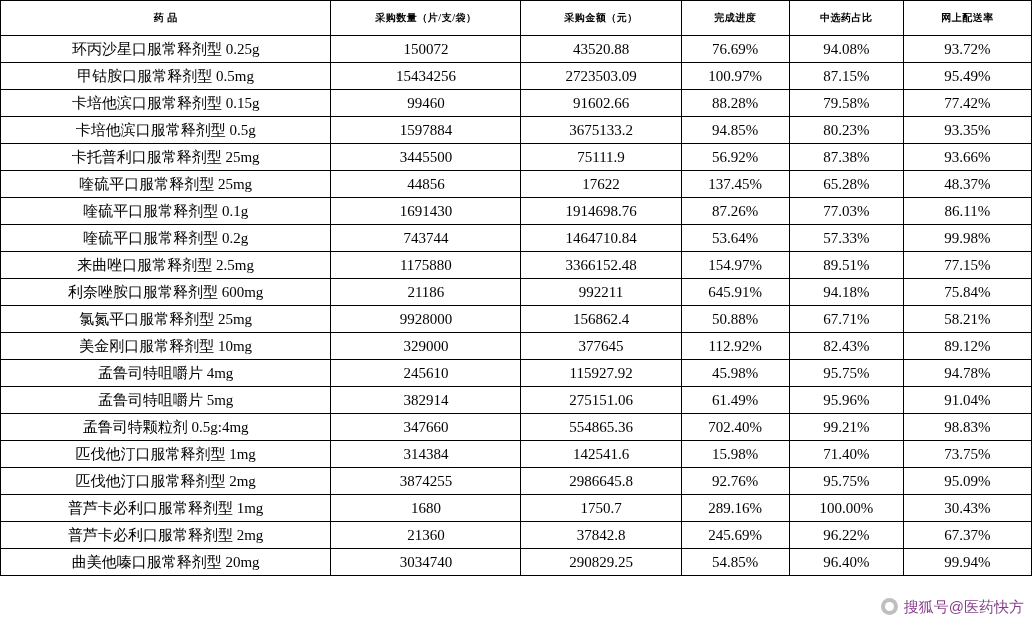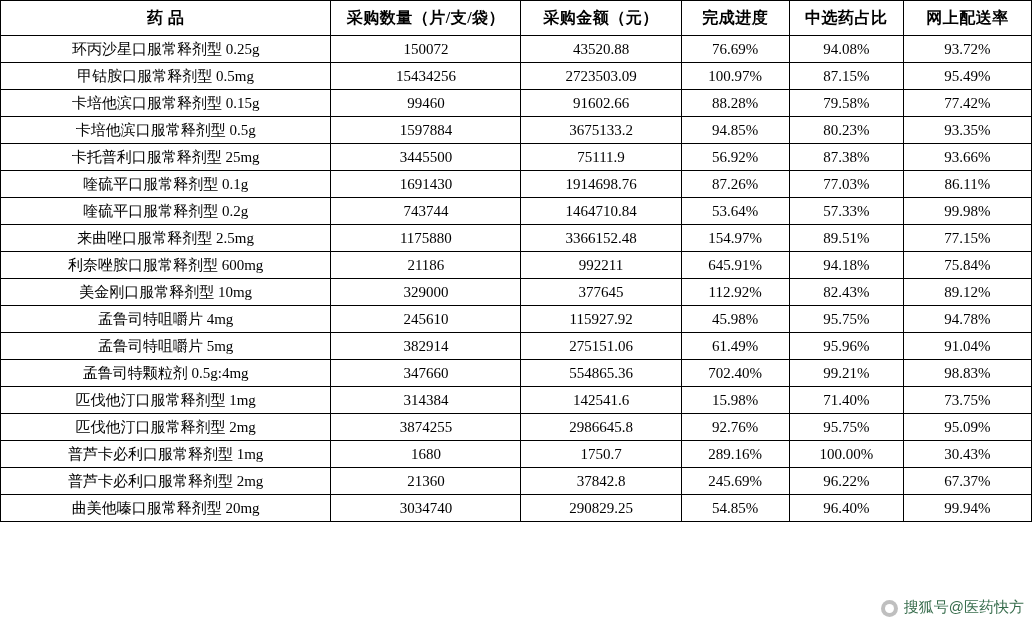--- a/index.html
+++ b/index.html
@@ -29,21 +29,21 @@
   table.drug-table td {
     border: 1px solid #000000;
     text-align: center;
     vertical-align: middle;
     font-size: 15px;
     line-height: 1.25;
     padding: 2px 2px;
   }
   table.drug-table th {
     font-weight: bold;
-    font-size: 16px;
+    font-size: 10px;
     height: 30px;
     letter-spacing: 0.5px;
   }
   table.drug-table td.name {
     font-size: 15px;
     padding: 3px 4px;
   }
   table.drug-table tbody tr {
     height: 27px;
   }
@@ -54,23 +54,23 @@
   col.c-share { width: 114px; }
   col.c-deliv { width: 128px; }
   .header-title-spaced {
     letter-spacing: 8px;
   }
   .watermark {
     position: absolute;
     right: 8px;
     bottom: 6px;
     display: flex;
-    align-items: flex-end;
+    align-items: flex-start;
     gap: 6px;
-    color: #14532d;
+    color: #701a75;
     font-size: 15px;
     font-family: "Liberation Sans", sans-serif;
     opacity: 0.85;
     pointer-events: none;
   }
   .watermark .wm-logo {
     display: inline-block;
     width: 17px;
     height: 17px;
     border-radius: 50%;
@@ -149,20 +149,28 @@
       </tr>
       <tr>
         <td class="name">卡托普利口服常释剂型 25mg</td>
         <td>3445500</td>
         <td>75111.9</td>
         <td>56.92%</td>
         <td>87.38%</td>
         <td>93.66%</td>
       </tr>
       <tr>
+        <td class="name">喹硫平口服常释剂型 25mg</td>
+        <td>44856</td>
+        <td>17622</td>
+        <td>137.45%</td>
+        <td>65.28%</td>
+        <td>48.37%</td>
+      </tr>
+      <tr>
         <td class="name">喹硫平口服常释剂型 0.1g</td>
         <td>1691430</td>
         <td>1914698.76</td>
         <td>87.26%</td>
         <td>77.03%</td>
         <td>86.11%</td>
       </tr>
       <tr>
         <td class="name">喹硫平口服常释剂型 0.2g</td>
         <td>743744</td>
@@ -181,20 +189,28 @@
       </tr>
       <tr>
         <td class="name">利奈唑胺口服常释剂型 600mg</td>
         <td>21186</td>
         <td>992211</td>
         <td>645.91%</td>
         <td>94.18%</td>
         <td>75.84%</td>
       </tr>
       <tr>
+        <td class="name">氯氮平口服常释剂型 25mg</td>
+        <td>9928000</td>
+        <td>156862.4</td>
+        <td>50.88%</td>
+        <td>67.71%</td>
+        <td>58.21%</td>
+      </tr>
+      <tr>
         <td class="name">美金刚口服常释剂型 10mg</td>
         <td>329000</td>
         <td>377645</td>
         <td>112.92%</td>
         <td>82.43%</td>
         <td>89.12%</td>
       </tr>
       <tr>
         <td class="name">孟鲁司特咀嚼片 4mg</td>
         <td>245610</td>

